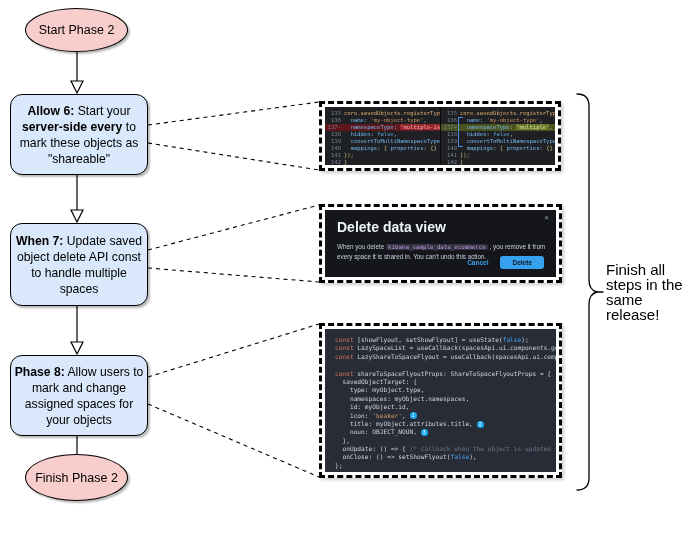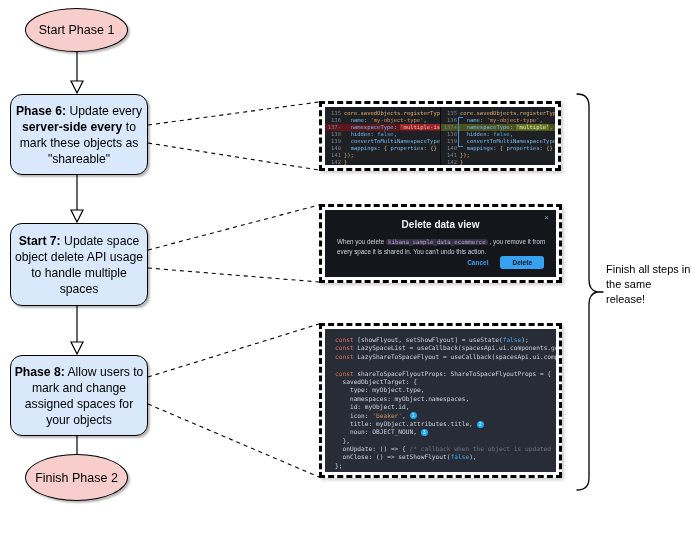--- a/index.html
+++ b/index.html
@@ -39,21 +39,21 @@
   .row-add{background:#4a521d;}
   .df-fn{color:#ddab6b}.df-pr{color:#74b6e8}.df-st{color:#d2905c}
   .df-kw{color:#5c9fd4}.df-pn{color:#c0c5cd}.df-br{color:#d7ba7d}
   .df-stx{color:#f3b4ac;background:#97262c}.df-stg{color:#dbe6ab;background:#657427}
   .blue-bracket{position:absolute;left:17px;top:10px;width:4px;height:28px;
                 border:1px solid #4a90d9;border-right:none;}
 
   
   .modal-wrap{width:100%;height:100%;background:#15161b;position:relative;box-sizing:border-box;
               padding:9px 12px 7px 12px;color:#c9d1dd;}
-  .modal-title{font-size:10px;font-weight:bold;color:#eef2f9;text-align:center;}
+  .modal-title{font-size:14px;font-weight:bold;color:#eef2f9;}
   .modal-close{position:absolute;top:3px;right:7px;font-size:8px;color:#9aa5b5;cursor:default;}
   .modal-body{margin-top:7px;font-size:6.3px;line-height:1.55;width:218px;}
   .inline-code{font-family:"DejaVu Sans Mono",monospace;font-size:5.8px;background:#35323f;
                color:#b79bdf;padding:0 2px;border-radius:2px;}
   .modal-footer{position:absolute;right:12px;bottom:8px;display:flex;align-items:center;gap:12px;}
   .btn-cancel{font-size:6.5px;font-weight:bold;color:#36a2ef;}
   .btn-delete{font-size:6.5px;font-weight:bold;color:#10131a;background:#36a2ef;
               padding:3px 12px;border-radius:3px;}
 
   
@@ -62,21 +62,21 @@
              font-size:6.2px;line-height:8.4px;}
   .cd-line{white-space:pre;height:8.4px;overflow:hidden;}
   .cd-k{color:#e2705c}.cd-p{color:#ccd3df}.cd-b{color:#46a6f5}
   .cd-s{color:#cf9565}.cd-c{color:#6b7484}
   .code-badge{display:inline-block;width:7px;height:7px;border-radius:50%;background:#1ba9f5;
               color:#fff;font-size:5px;line-height:7px;text-align:center;
               font-family:"Liberation Sans",sans-serif;vertical-align:middle;}
 
   
   #release-note{position:absolute;left:606px;top:262px;width:85px;z-index:2;
-                font-size:11px;line-height:15px;color:#000;}
+                font-size:15px;line-height:15px;color:#000;}
 </style>
 </head>
 <body>
 
 <div id="canvas">
 
   <svg class="layer" width="691" height="535">
 
     <g stroke="#000" stroke-width="1.2" fill="none">
       <line x1="77" y1="52" x2="77" y2="81"></line>
@@ -100,29 +100,29 @@
       <line x1="148" y1="404" x2="319" y2="477"></line>
     </g>
 
     <g stroke="#000" stroke-width="1.3" fill="none" stroke-linejoin="round" stroke-linecap="round">
       <path d="M 577 94 Q 589 94 589 106 L 589 280 Q 589 290 597 292 Q 589 294 589 304 L 589 478 Q 589 490 577 490"></path>
       <line x1="597" y1="292" x2="603" y2="292"></line>
     </g>
   </svg>
 
   <div id="start-node" class="shape ellipse">
-    <span>Start Phase 1</span>
+    <span>Start Phase 2</span>
   </div>
 
   <div id="step-6" class="shape stepbox">
-    <span><b>Phase 6:</b><span> Update every </span><b>server-side every</b><span> to mark these objects as "shareable"</span></span>
+    <span><b>Allow 6:</b><span> Start your </span><b>server-side every</b><span> to mark these objects as "shareable"</span></span>
   </div>
 
   <div id="step-7" class="shape stepbox">
-    <span><b>Start 7:</b><span> Update space object delete API usage to handle multiple spaces</span></span>
+    <span><b>When 7:</b><span> Update saved object delete API const to handle multiple spaces</span></span>
   </div>
 
   <div id="step-8" class="shape stepbox">
     <span><b>Phase 8:</b><span> Allow users to mark and change assigned spaces for your objects</span></span>
   </div>
 
   <div id="finish-node" class="shape ellipse">
     <span>Finish Phase 2</span>
   </div>
 

